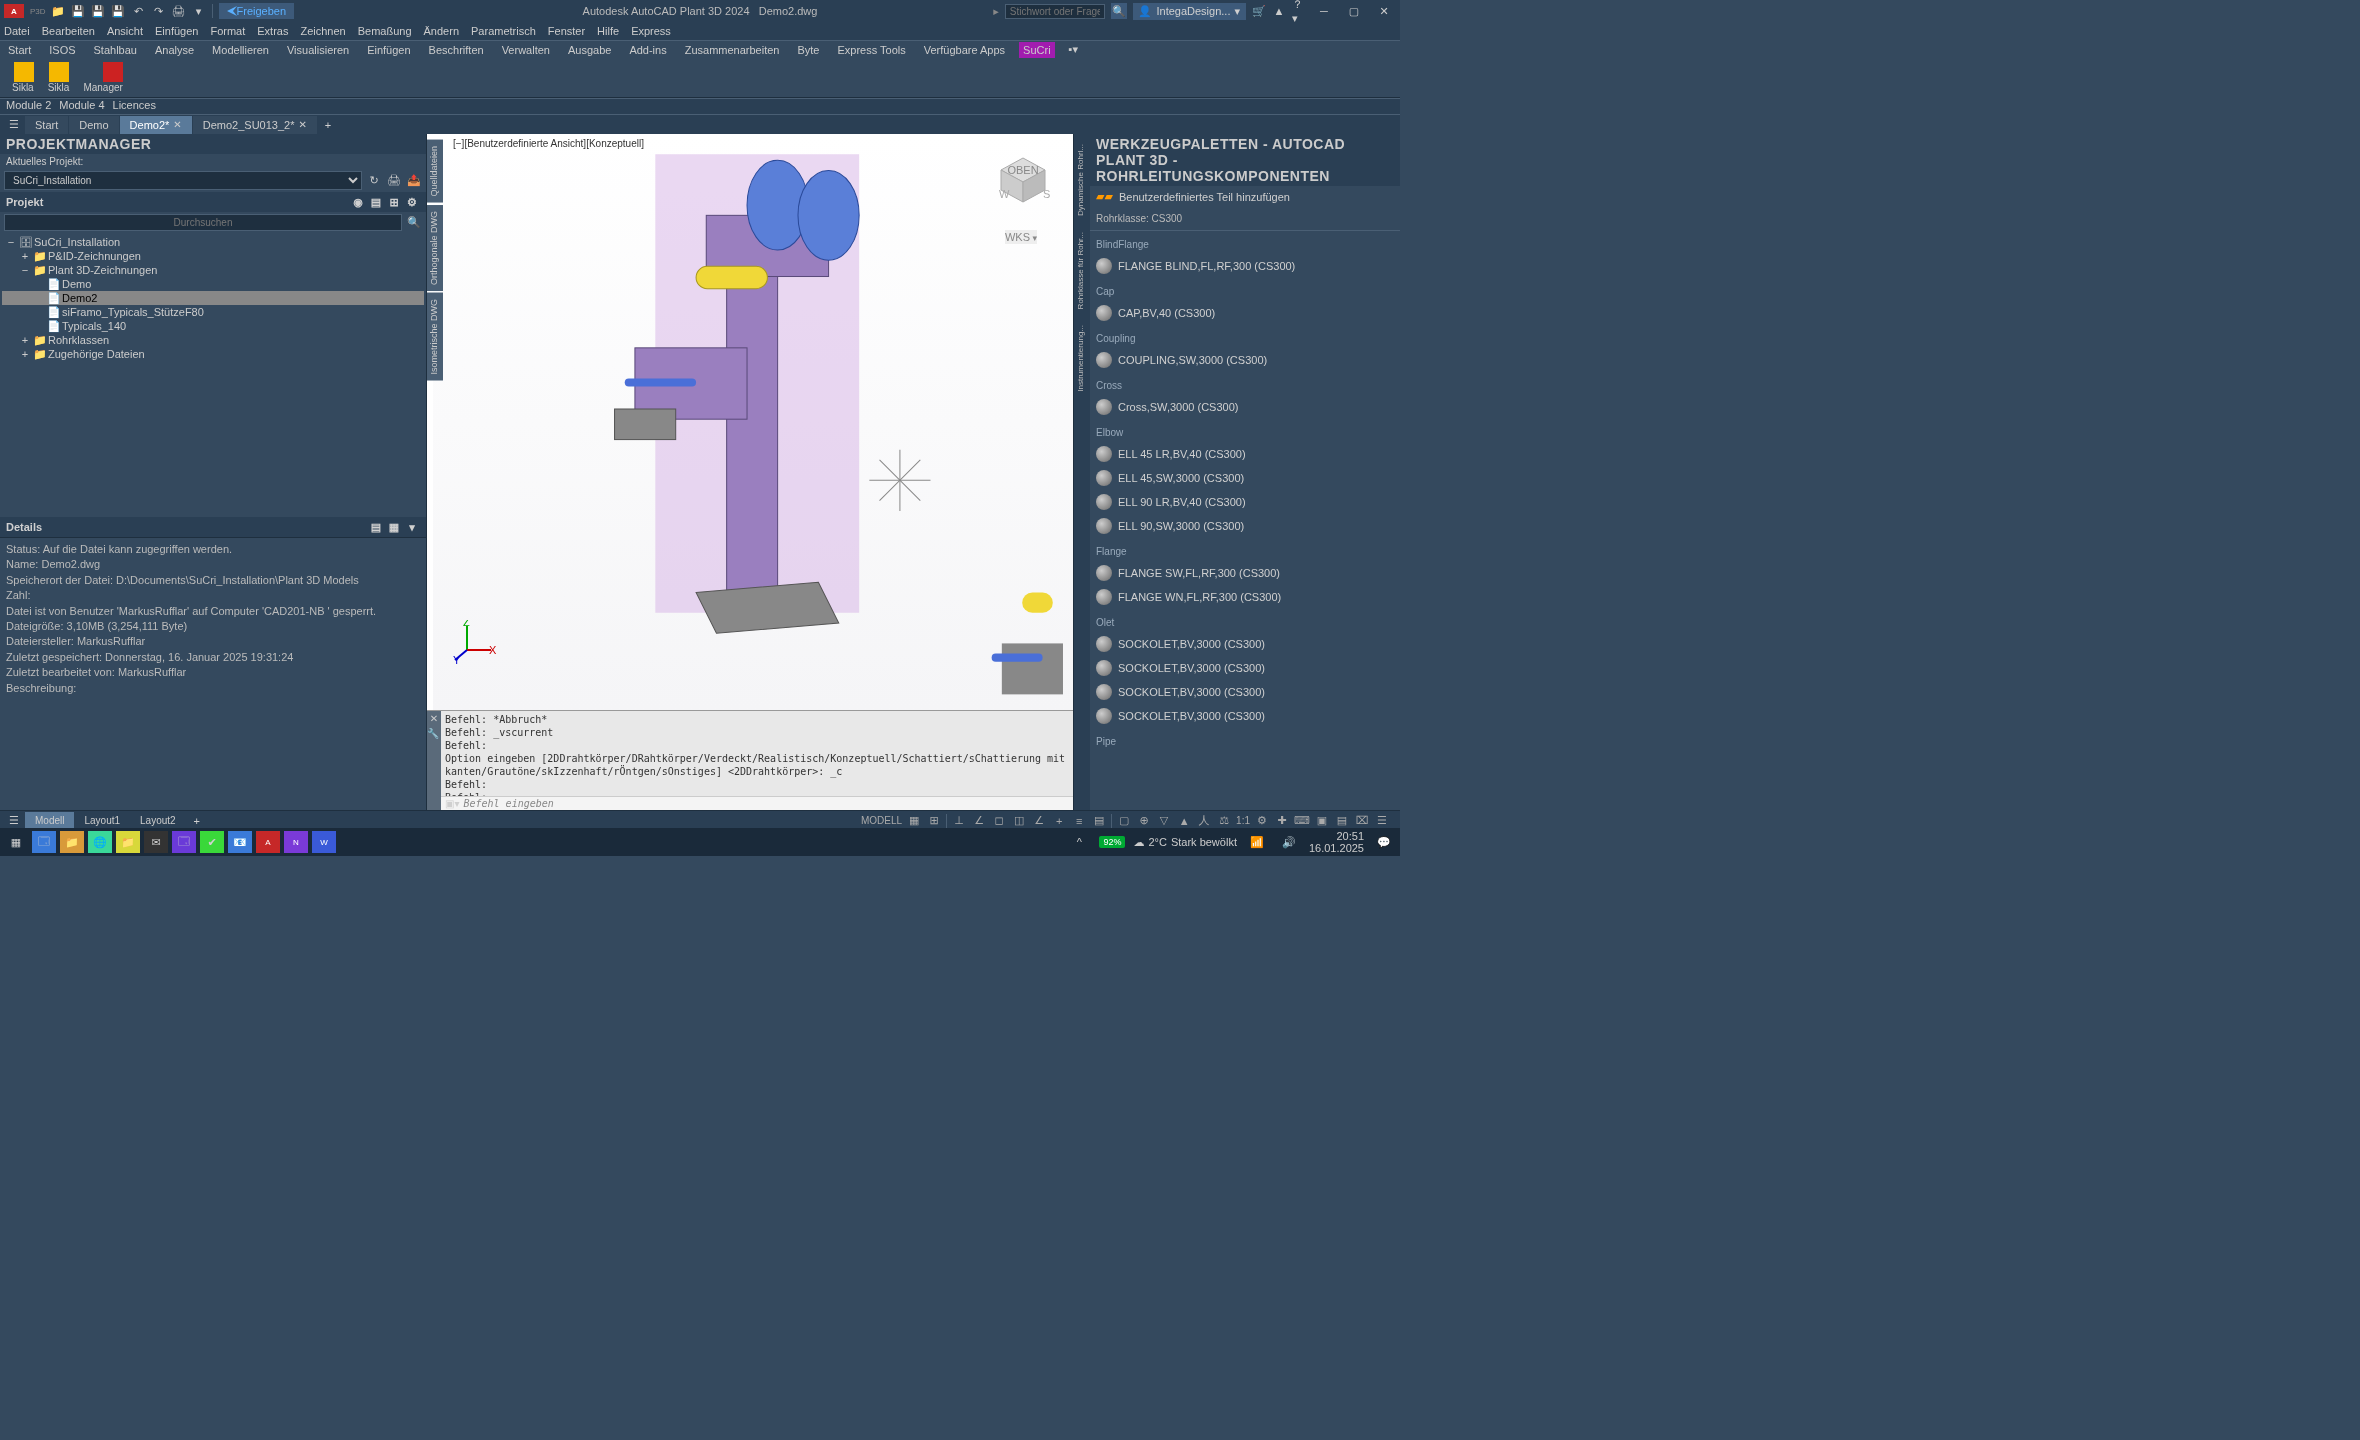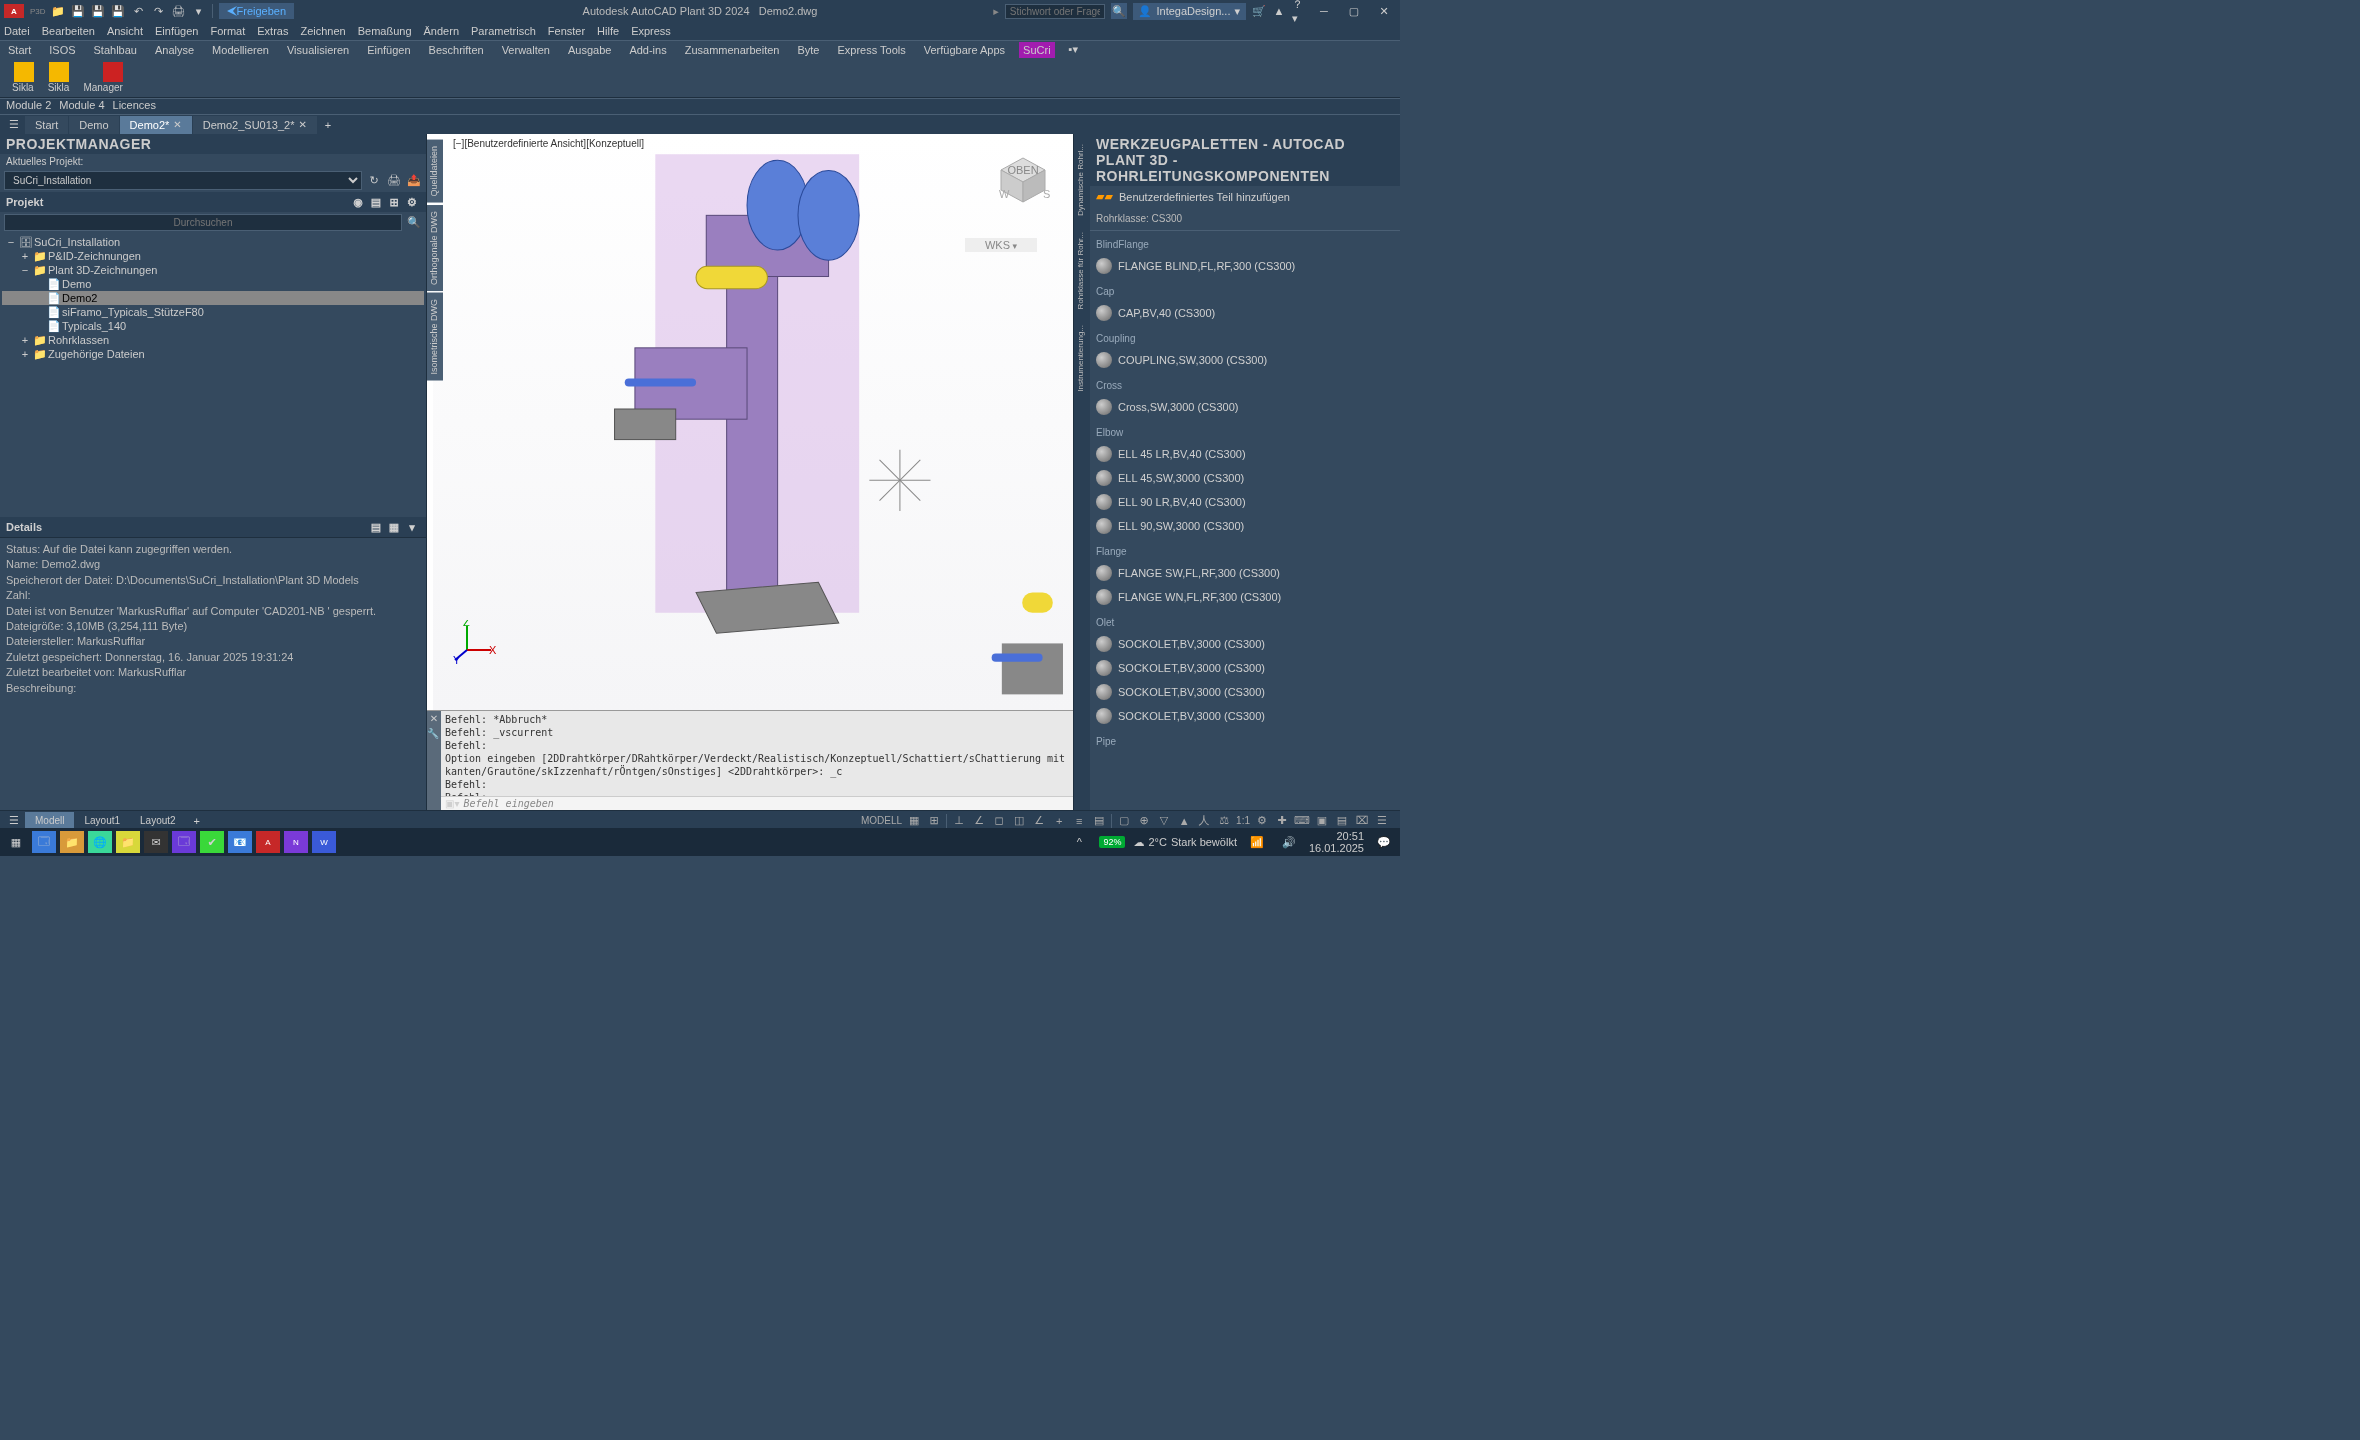--- a/index.html
+++ b/index.html
@@ -50,21 +50,21 @@
 .tree-toggle{width:10px;display:inline-block;text-align:center}
 .tree-ico{width:12px;height:12px;display:inline-flex}
 .details{flex:1;overflow:auto;border-top:1px solid #1e2f3f}
 .details-body{padding:4px 6px;font-size:10px;line-height:1.4;color:#bbb}
 .viewport{flex:1;display:flex;flex-direction:column;background:#fff;position:relative}
 .vp-side-tabs{position:absolute;left:0;top:6px;width:16px;display:flex;flex-direction:column;gap:2px;z-index:5}
 .vp-side-tab{writing-mode:vertical-rl;transform:rotate(180deg);background:#4a5f74;color:#ccc;font-size:9px;padding:6px 2px;cursor:pointer;text-align:center}
 .vp-canvas{flex:1;position:relative;background:linear-gradient(180deg,#fff 0%,#f5f5f7 100%);margin-left:6px}
 .vp-label{position:absolute;top:4px;left:20px;font-size:10px;color:#333}
 .viewcube{position:absolute;top:16px;right:20px;width:60px;height:60px}
-.wks{position:absolute;top:104px;right:36px;font-size:9px;color:#888;background:#eee;padding:1px 20px}
+.wks{position:absolute;top:96px;right:36px;font-size:9px;color:#888;background:#eee;padding:1px 0}
 .ucs{position:absolute;bottom:46px;left:20px;width:44px;height:44px}
 .model3d{position:absolute;top:10px;left:100px;right:10px;bottom:110px}
 .cmd-area{height:100px;background:#e8e8e8;display:flex;border-top:1px solid #999}
 .cmd-ctrl{width:14px;background:#5a6a7a;display:flex;flex-direction:column;align-items:center;padding:2px 0;gap:4px}
 .cmd-text{flex:1;font-family:Consolas,monospace;font-size:10px;color:#333;padding:2px 4px;overflow:auto;white-space:pre-wrap;line-height:1.3}
 .cmd-input-row{position:absolute;bottom:0;left:14px;right:0;height:14px;background:#f4f4f4;border-top:1px solid #ccc;display:flex;align-items:center;padding:0 4px;gap:4px}
 .cmd-input{flex:1;font-family:Consolas,monospace;font-size:10px;color:#888;font-style:italic}
 .right-panel{width:327px;background:#34495e;border-left:1px solid #1e2f3f;display:flex}
 .rp-tabs{width:16px;background:#2a3f54;display:flex;flex-direction:column;justify-content:flex-start;padding:4px 0;gap:4px}
 .rp-tab{writing-mode:vertical-rl;transform:rotate(180deg);font-size:8px;color:#bbb;padding:6px 2px;cursor:pointer;white-space:nowrap}

